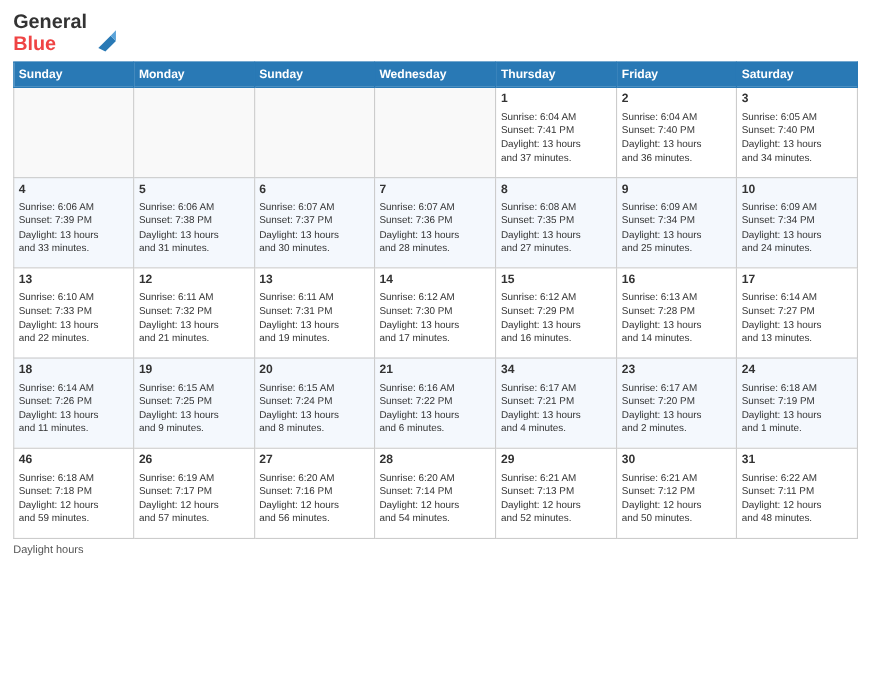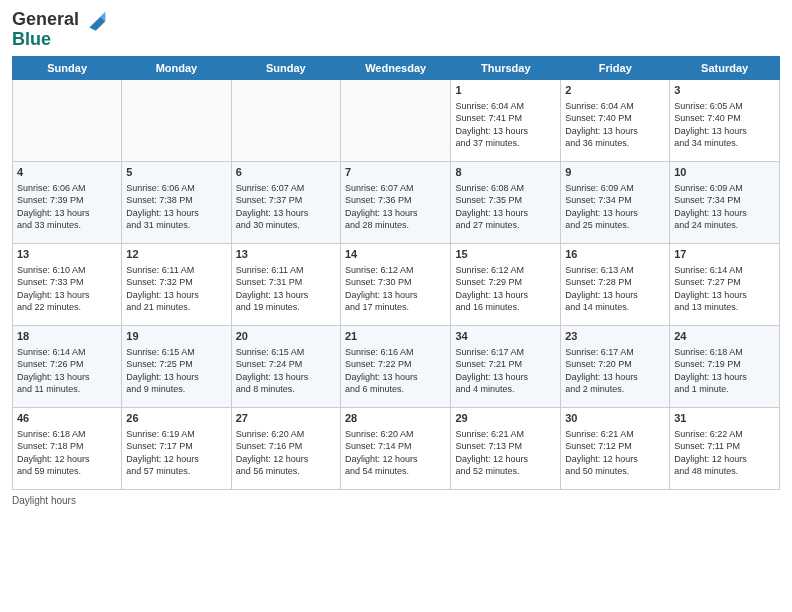--- a/index.html
+++ b/index.html
@@ -16,33 +16,33 @@
       padding: 10px 12px 10px 12px;
     }
     .header {
       display: flex;
       justify-content: space-between;
       align-items: flex-start;
       margin-bottom: 6px;
     }
     .logo {
       display: flex;
-      align-items: flex-start;
+      align-items: flex-end;
       gap: 0px;
     }
     .logo-text {
       font-size: 18px;
       font-weight: bold;
       line-height: 1.1;
     }
     .logo-text .general {
       color: #333;
     }
     .logo-text .blue {
-      color: #0f766e;
+      color: #ef4444;
       margin-top: 40px;
     }
     .logo-icon {
       width: 24px;
       height: 24px;
       margin-left: 4px;
     }
     .title-block {
       text-align: right;
     }
@@ -60,21 +60,21 @@
       width: 100%;
       border-collapse: collapse;
       font-size: 9.5px;
     }
     .calendar th {
       background-color: #2979b5;
       color: #fff;
       padding: 5px 4px;
       font-size: 11px;
       font-weight: bold;
-      text-align: center;
+      text-align: left;
       border: 1px solid #2979b5;
     }
     .calendar td {
       border: 1px solid #ccc;
       vertical-align: top;
       padding: 3px 4px;
       width: 113px;
       height: 82px;
       background: #fff;
       font-size: 9.2px;

